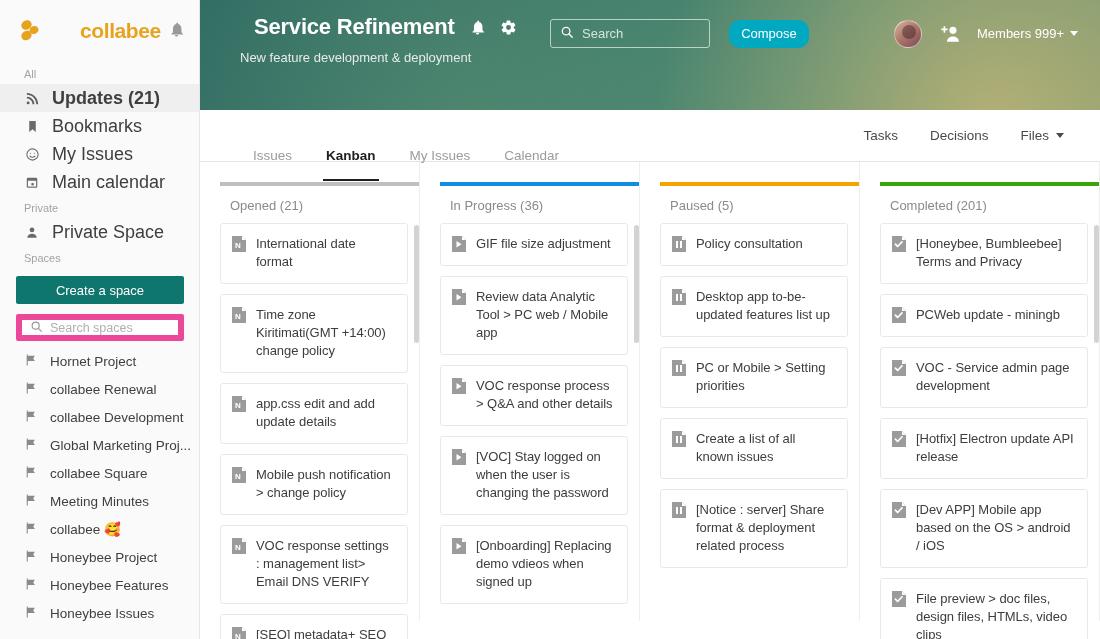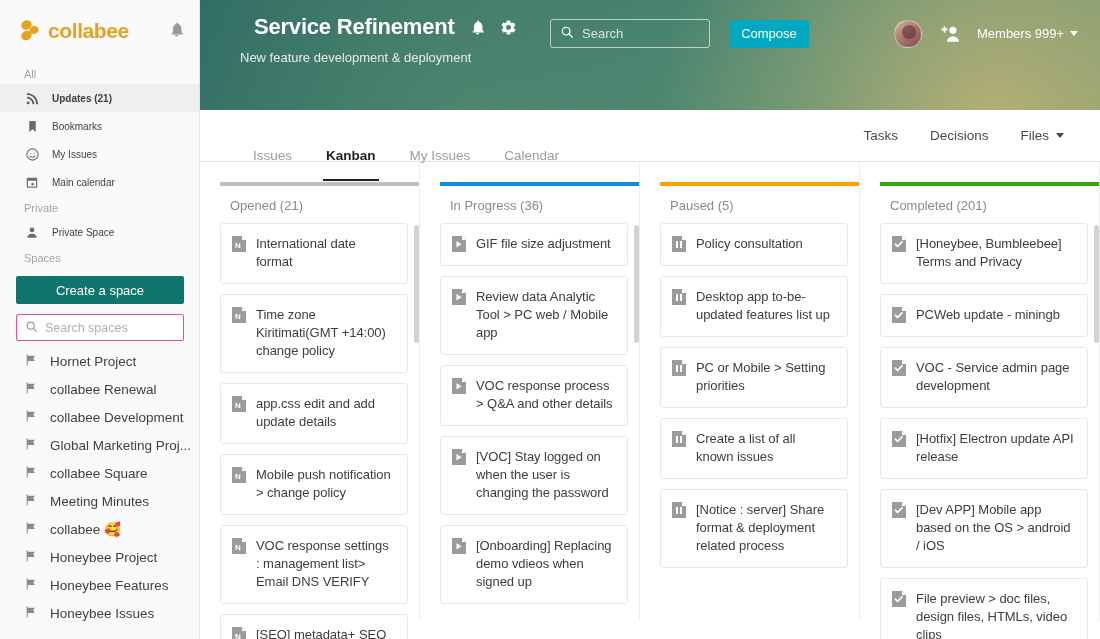--- a/index.html
+++ b/index.html
@@ -24,51 +24,52 @@
   .logo-row {
     display: flex; align-items: center;
     height: 62px; padding: 0 14px 0 20px;
     justify-content: space-between;
   }
   .logo { display: flex; align-items: center; gap: 6px; }
   .logo-mark { width: 22px; height: 24px; position: relative; }
   .logo-text {
     font-size: 21px; font-weight: bold; color: #e8a31e;
     letter-spacing: -0.4px;
+    margin-left: 32px;
   }
   .bell-side { color: #9a9a9a; }
 
   .nav-section-label {
     font-size: 11px; color: #a3a3a3;
     padding: 6px 0 4px 24px;
   }
   .nav-item {
     display: flex; align-items: center; gap: 12px;
     height: 28px; padding-left: 24px;
-    font-size: 10px; color: #3f3f3f;
+    font-size: 18px; color: #3f3f3f;
     cursor: pointer;
   }
   .nav-item.active { background: #efefef; font-weight: bold; }
   .nav-item .ico { width: 16px; height: 16px; display:flex; align-items:center; justify-content:center; color:#6b6b6b; flex:0 0 16px;}
 
   .create-space {
     margin: 8px 16px 10px 16px;
     height: 28px;
     background: #0f766e;
     color: #fff;
     font-size: 13px;
     border: none; border-radius: 2px;
     width: 168px;
     cursor: pointer;
     font-family: inherit;
   }
   .space-search {
     margin: 0 16px 6px 16px;
     height: 27px; width: 168px;
-    border: 1px solid #ec4899; border-radius: 2px;
+    border: 6px solid #ec4899; border-radius: 2px;
     background: #fff;
     display: flex; align-items: center; gap: 7px;
     padding: 0 8px;
   }
   .space-search input {
     border: none; outline: none; font-size: 12.5px;
     color: #8c8c8c; background: transparent; width: 120px;
     font-family: inherit;
   }
   .space-search input::placeholder { color: #b0b0b0; }
@@ -114,21 +115,21 @@
   }
   .hsearch input {
     border: none; outline: none; background: transparent;
     color: #ffffff; font-size: 13px; width: 110px; font-family: inherit;
   }
   .hsearch input::placeholder { color: rgba(255,255,255,0.78); }
   .compose-btn {
     margin-left: 19px;
     width: 80px; height: 28px;
     background: #00a8c0; color: #fff;
-    border: none; border-radius: 3px;
+    border: none; border-radius: 11px;
     font-size: 13px; cursor: pointer; font-family: inherit;
   }
   .avatar {
     margin-left: 85px;
     width: 28px; height: 28px; border-radius: 50%;
     background: linear-gradient(140deg,#d9b6a0 0%, #b07a6a 45%, #7a4a55 100%);
     border: 1px solid rgba(255,255,255,0.5);
     overflow:hidden; position:relative;
   }
   .avatar:after{

